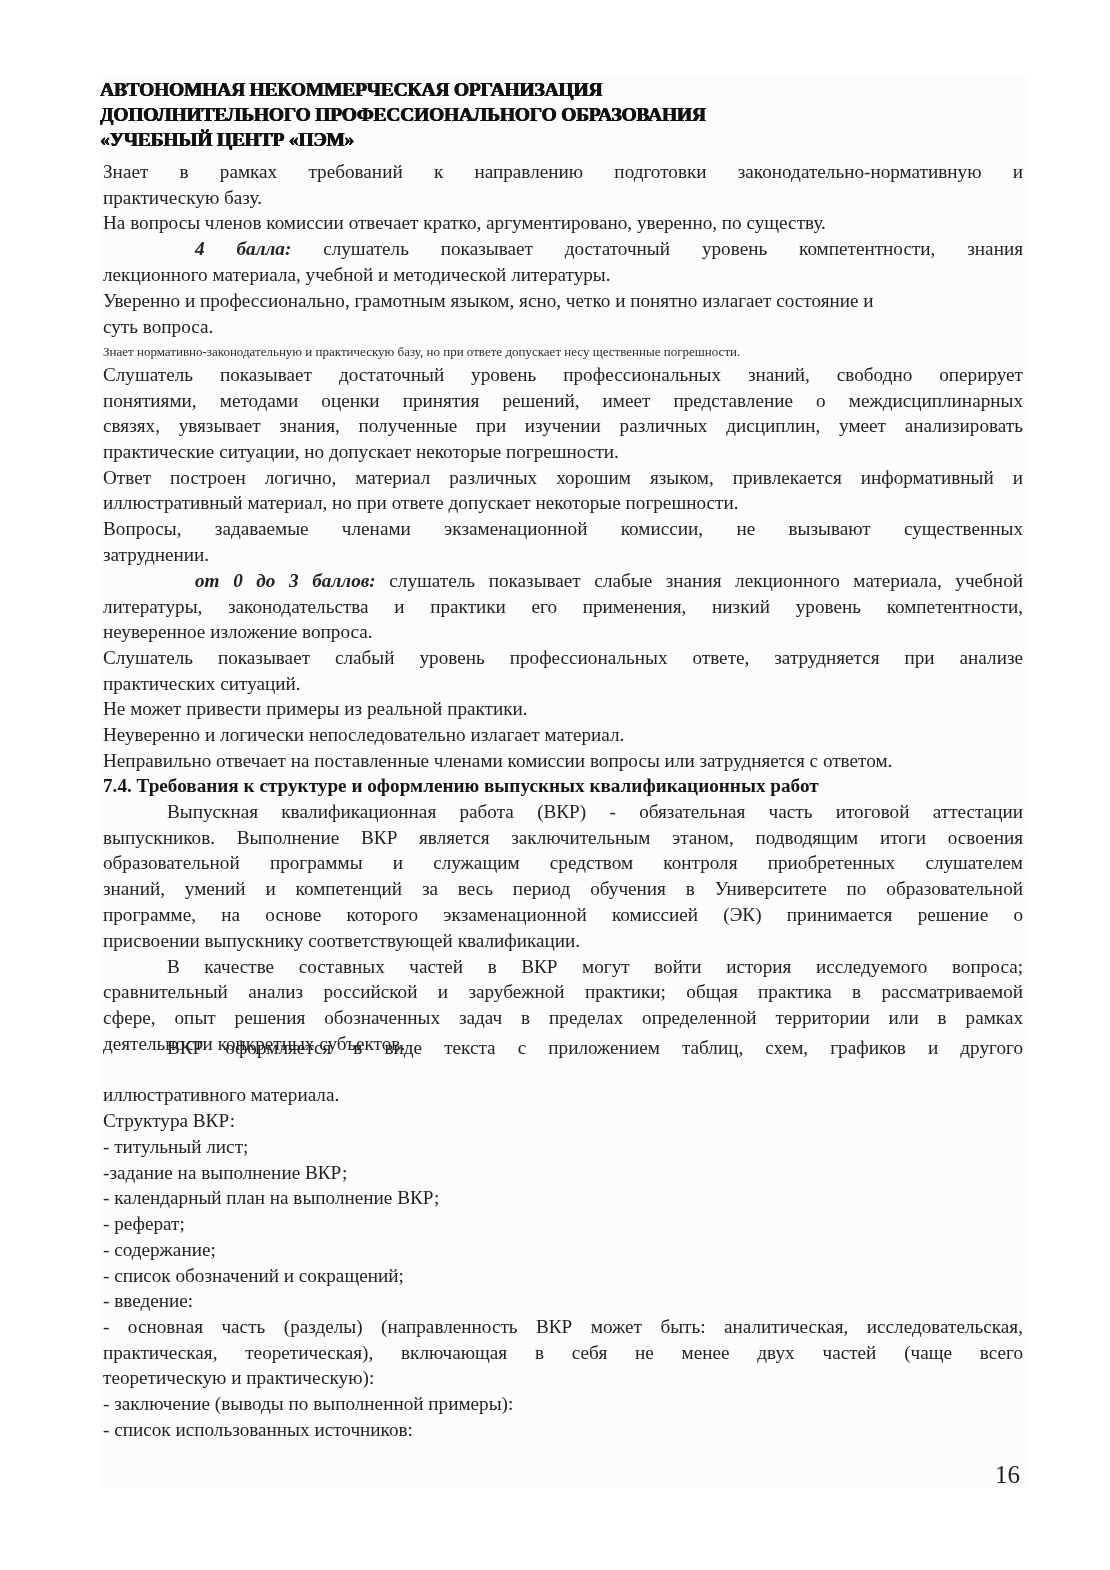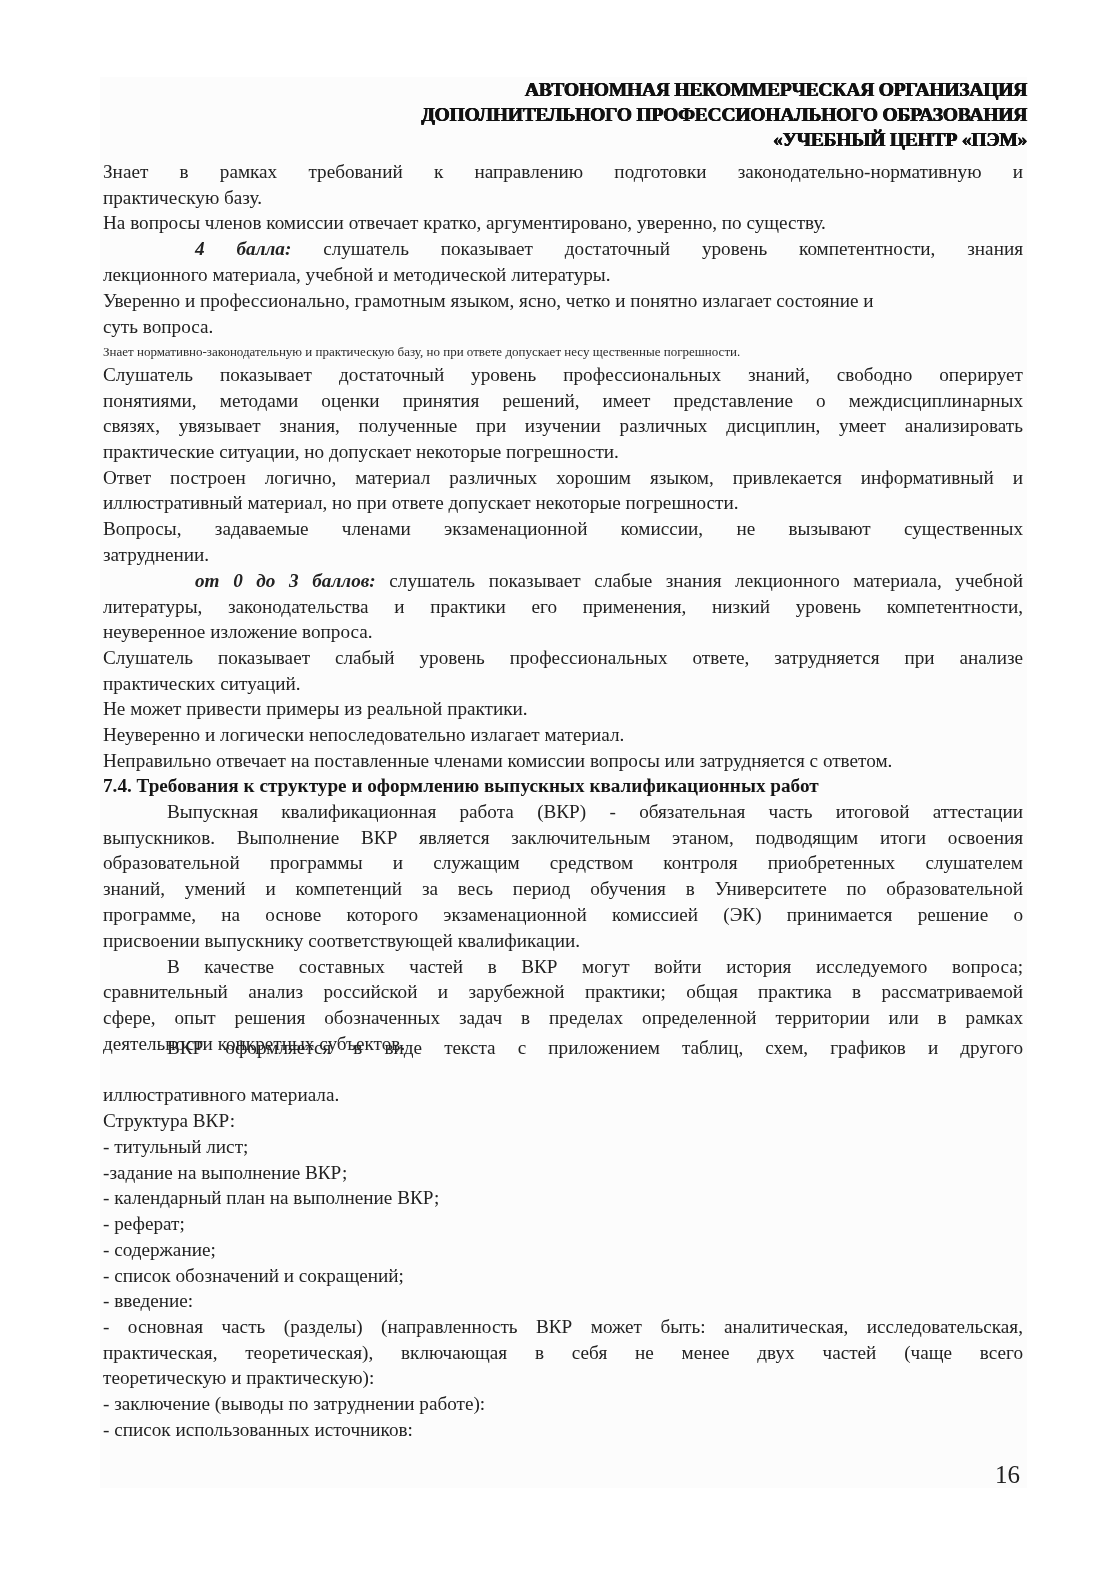--- a/index.html
+++ b/index.html
@@ -20,21 +20,21 @@
     left: 100px;
     top: 77px;
     width: 927px;
     height: 1411px;
     background: #fcfcfc;
   }
   .header {
     position: absolute;
     left: 100px;
     width: 927px;
-    text-align: right;
+    text-align: left;
     font-family: "Liberation Serif", "DejaVu Serif", serif;
     font-weight: bold;
     font-size: 19.5px;
     letter-spacing: -0.2px;
     color: #111;
     text-shadow: 0.6px 0 0 #111, -0.3px 0 0 #111, 0 0.4px 0 #333;
     white-space: nowrap;
     line-height: 22px;
   }
   .line {
@@ -148,16 +148,16 @@
 <div class="line" style="top:1186px">- календарный план на выполнение ВКР;</div>
 <div class="line" style="top:1212px">- реферат;</div>
 <div class="line" style="top:1238px">- содержание;</div>
 <div class="line" style="top:1264px">- список обозначений и сокращений;</div>
 <div class="line" style="top:1289px">- введение:</div>
 
 <div class="line just" style="top:1315px">- основная часть (разделы) (направленность ВКР может быть: аналитическая, исследовательская,</div>
 <div class="line just" style="top:1341px">практическая, теоретическая), включающая в себя не менее двух частей (чаще всего</div>
 <div class="line" style="top:1366px">теоретическую и практическую):</div>
 
-<div class="line" style="top:1392px">- заключение (выводы по затруднении работе):</div>
+<div class="line" style="top:1392px">- заключение (выводы по выполненной примеры):</div>
 <div class="line" style="top:1418px">- список использованных источников:</div>
 
 <div class="page-number">16</div>
 
 </body></html>

